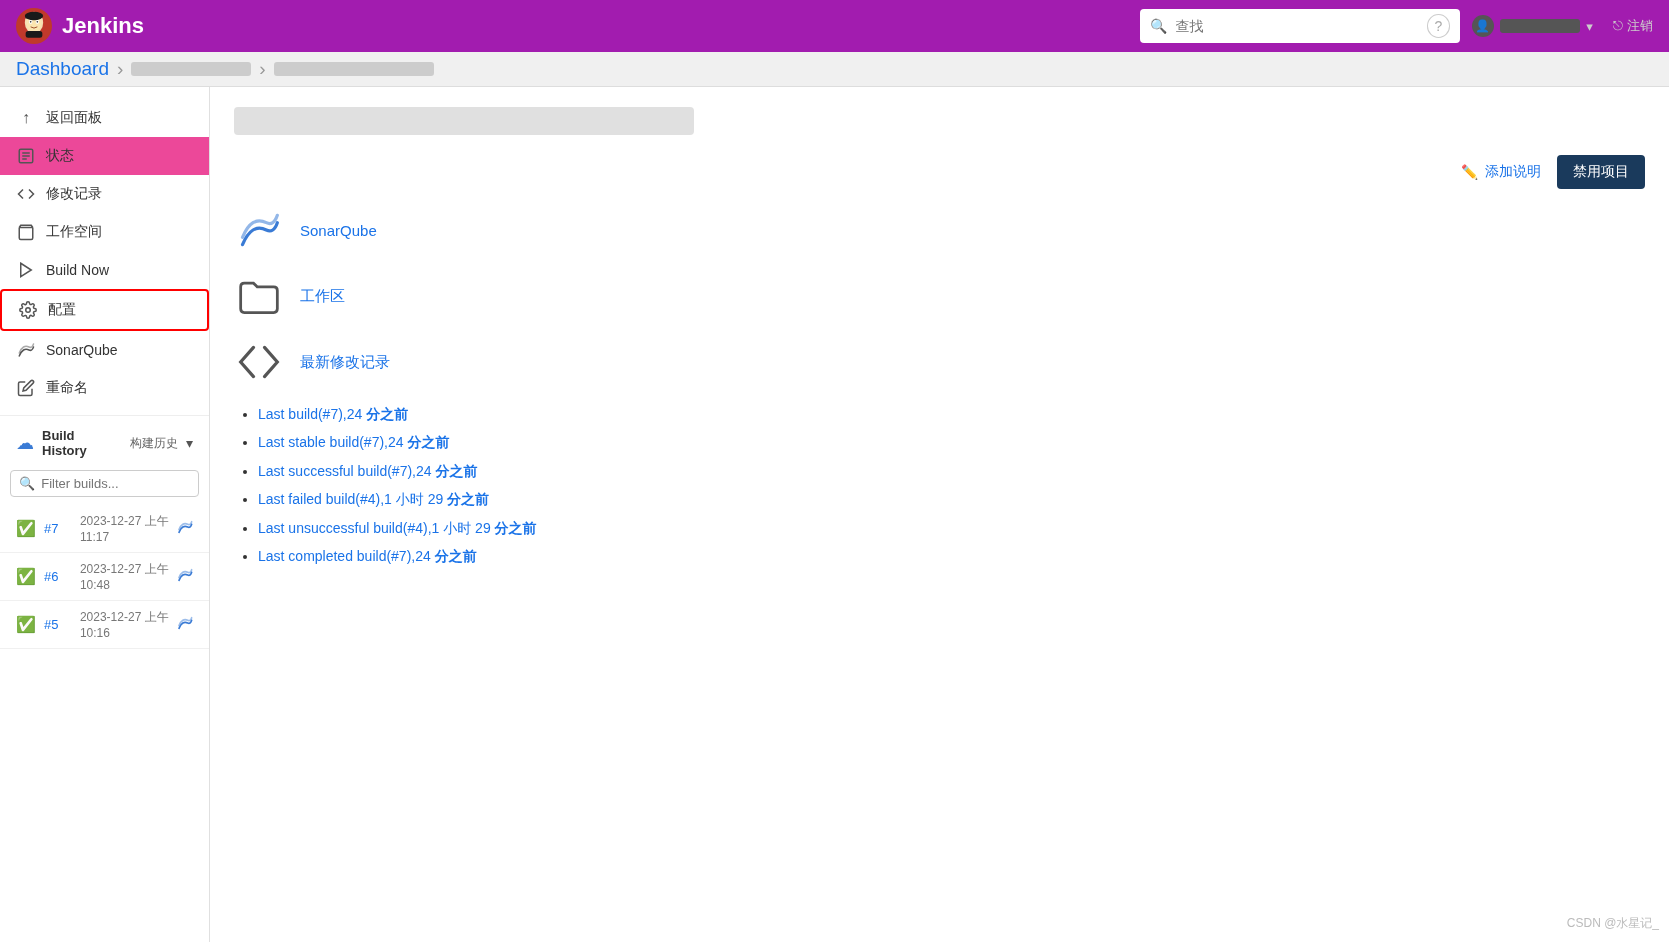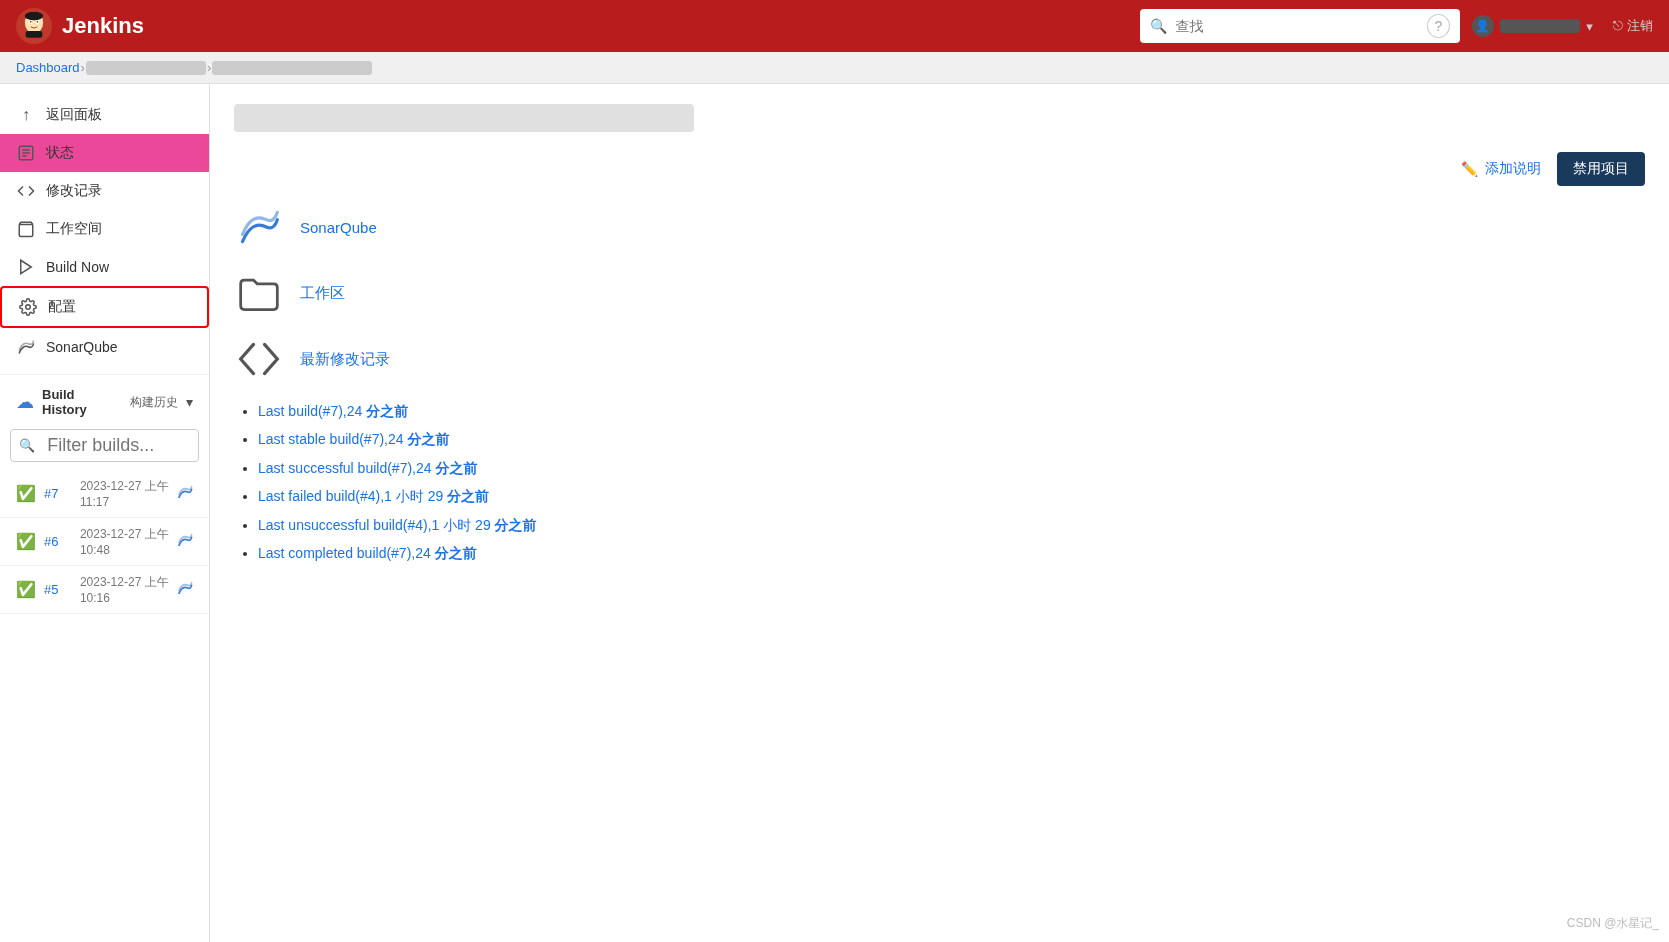--- a/index.html
+++ b/index.html
@@ -1,20 +1,20 @@
 <!DOCTYPE html>
 <html><head>
   <meta charset="utf-8">
   <style>
     * { margin: 0; padding: 0; box-sizing: border-box; }
     body { font-family: 'Segoe UI', Arial, sans-serif; background: #f4f4f4; font-size: 14px; color: #333; }
 
     
     .header {
-      background: #b91c1c;
+      background: #a21caf;
       height: 52px;
       display: flex;
       align-items: center;
       padding: 0 16px;
       gap: 12px;
     }
     .header-logo {
       display: flex;
       align-items: center;
       gap: 10px;
@@ -94,22 +94,22 @@
       font-size: 12px;
     }
 
     
     .breadcrumb-bar {
       background: #f0f0f0;
       border-bottom: 1px solid #ddd;
       padding: 6px 16px;
       display: flex;
       align-items: center;
-      gap: 1px;
-      font-size: 13px;
+      gap: 8px;
+      font-size: 19px;
       min-height: 32px;
     }
     .breadcrumb-item {
       color: #1a73e8;
       cursor: pointer;
       text-decoration: none;
     }
     .breadcrumb-separator { color: #999; }
     .breadcrumb-blurred {
       background: #ccc;
@@ -189,24 +189,23 @@
       align-items: center;
       border: 1px solid #ccc;
       border-radius: 4px;
       padding: 5px 8px;
       background: white;
       gap: 6px;
     }
     .build-filter input {
       border: none;
       outline: none;
-      font-size: 18px;
+      font-size: 13px;
       width: 100%;
       color: #555;
-      margin-left: 6px;
     }
 
     .build-item {
       display: flex;
       align-items: center;
       padding: 8px 16px;
       border-bottom: 1px solid #f0f0f0;
       gap: 8px;
       cursor: pointer;
       font-size: 13px;
@@ -430,20 +429,29 @@
       <span>配置</span>
     </a>
     <a class="sidebar-item">
       <span class="sidebar-icon" style="color:#3a7bd5;">
         <svg viewBox="0 0 24 24" width="22" height="22" fill="none" stroke="#3a7bd5" stroke-width="2">
           <path d="M3 20 Q8 8 16 12 Q20 14 22 8" stroke-linecap="round"></path>
           <path d="M3 16 Q8 4 16 8 Q20 10 22 4" stroke-linecap="round" opacity="0.5"></path>
         </svg>
       </span>
       <span>SonarQube</span>
+    </a>
+    <a class="sidebar-item">
+      <span class="sidebar-icon">
+        <svg viewBox="0 0 24 24" stroke-width="2">
+            <path d="M11 4H4a2 2 0 00-2 2v14a2 2 0 002 2h14a2 2 0 002-2v-7"></path>
+            <path d="M18.5 2.5a2.121 2.121 0 013 3L12 15l-4 1 1-4 9.5-9.5z"></path>
+          </svg>
+      </span>
+      <span>重命名</span>
     </a>
 
     <div class="build-history-header">
       <span class="build-history-icon">☁</span>
       <span class="build-history-title">Build History</span>
       <span class="build-history-label">构建历史</span>
       <span class="build-history-chevron">▾</span>
     </div>
     <div class="build-filter">
       <span style="color:#888;font-size:13px;">🔍</span>

